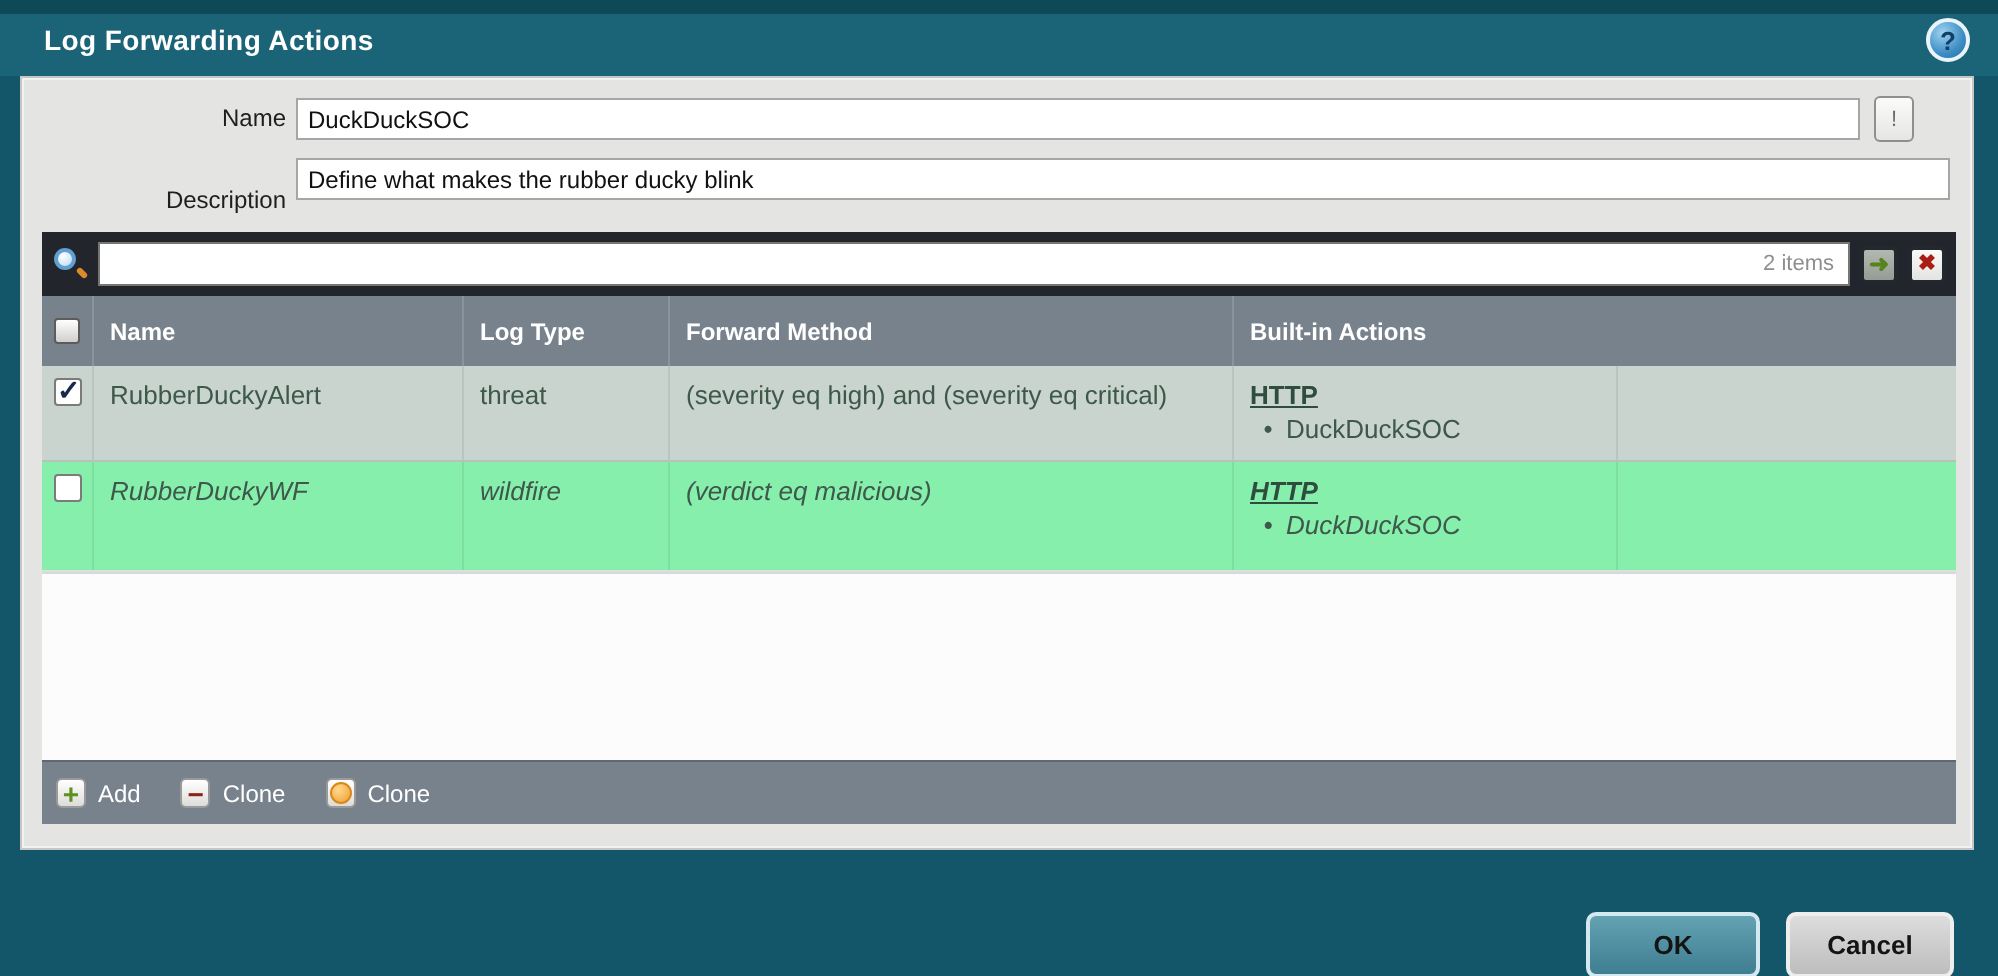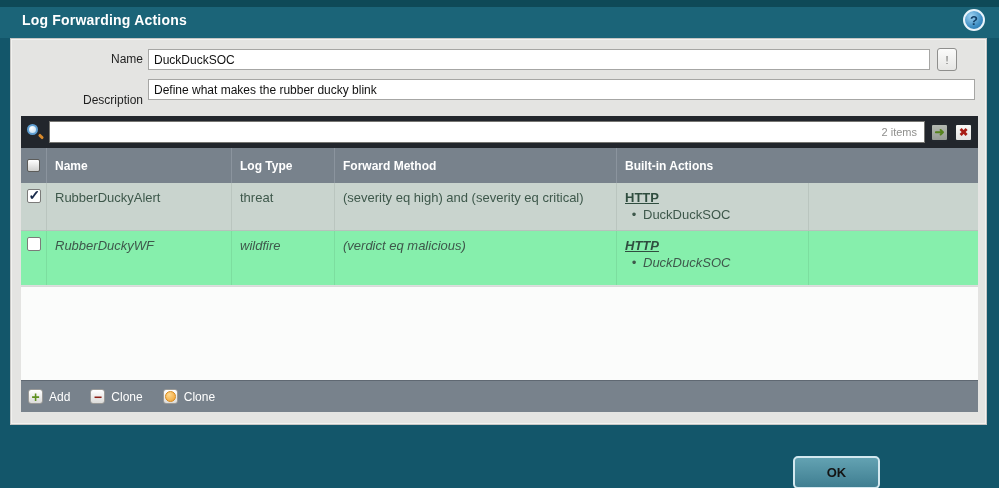--- a/index.html
+++ b/index.html
@@ -171,13 +171,14 @@
         <div class="tb-btn">
           <span class="tb-icon ic-clone"></span>
           <span>Clone</span>
         </div>
       </div>
 
     </div>
   </div>
 
   <div class="btn btn-ok">OK</div>
+  <div class="btn btn-cancel">Cancel</div>
 </div>
 
 </body></html>

